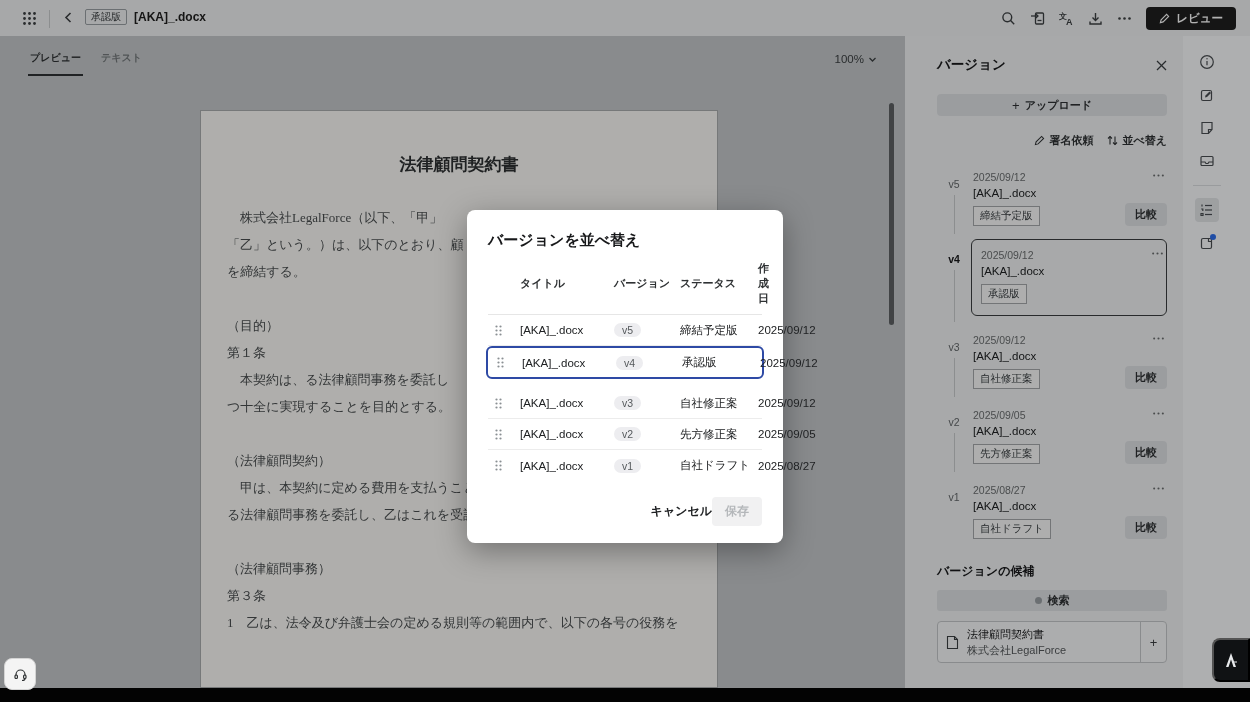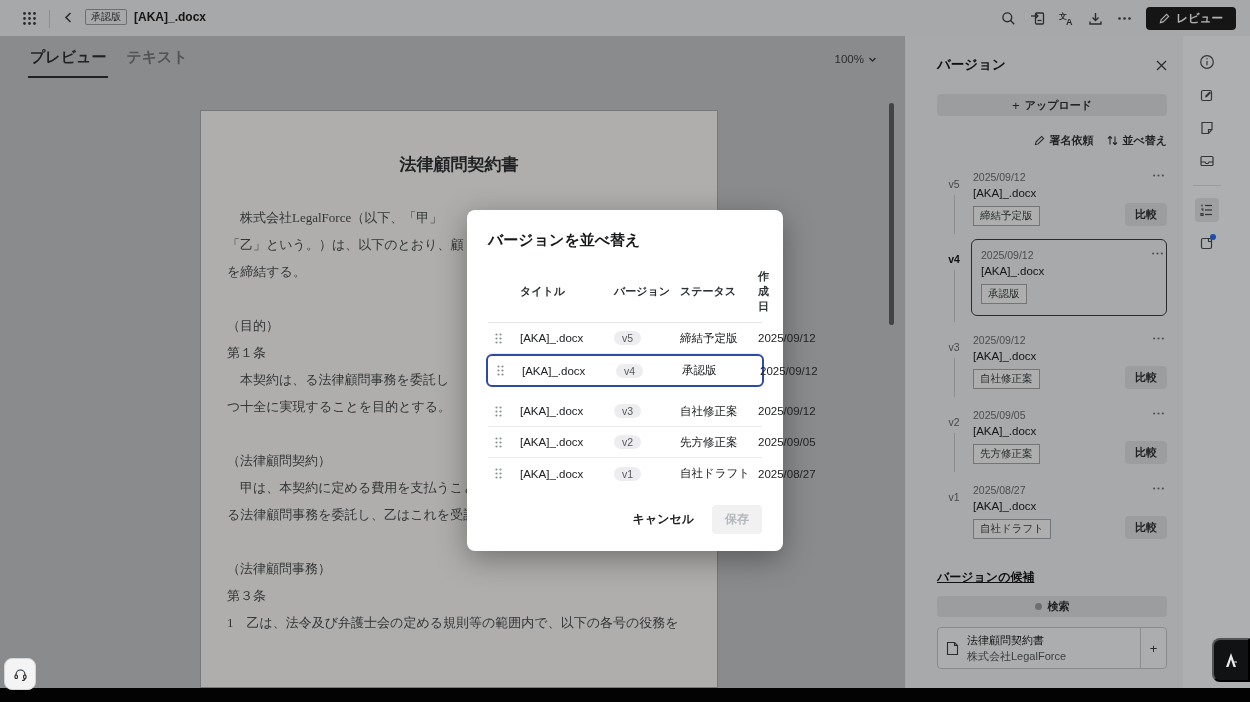--- a/index.html
+++ b/index.html
@@ -16,21 +16,21 @@
   .title-row { display:flex; align-items:center; gap:7px; }
   .status-chip { font-size:10px; color:#3c4043; border:1px solid #9aa0a4; border-radius:2px; padding:0px 5px; line-height:14px; }
   .doc-title { font-size:12px; font-weight:bold; color:#1f1f1f; }
   .doc-meta { font-size:9.5px; color:#5f6468; }
   .topbar .right { margin-left:auto; display:flex; align-items:center; gap:14px; }
   .review-btn { display:flex; align-items:center; gap:6px; background:#1f1f1f; color:#fff; border:none; border-radius:4px; height:23px; padding:0 13px; font-size:11.5px; font-weight:bold; cursor:pointer; }
 
   
   .viewer { position:absolute; left:0; top:36px; width:905px; height:652px; background:#c5c8ca; }
   .viewer-toolbar { position:absolute; left:0; top:0; width:100%; height:46px; display:flex; align-items:center; padding:0 28px; }
-  .tab { font-size:15px; font-weight:bold; margin-right:16px; padding:8px 2px 9px; cursor:pointer; border-bottom:2px solid transparent; }
+  .tab { font-size:10px; font-weight:bold; margin-right:16px; padding:8px 2px 9px; cursor:pointer; border-bottom:2px solid transparent; }
   .tab.active { color:#2f3234; border-bottom-color:#2f3234; }
   .tab.inactive { color:#74797c; }
   .zoom-ctl { margin-left:auto; display:flex; align-items:center; gap:4px; font-size:11.5px; color:#3c4043; cursor:pointer;text-align:right; }
   .page { position:absolute; left:200px; top:74px; width:518px; height:578px; background:#fbfaf7; border:1px solid #a9acae; overflow:hidden; }
   .doc-title-line { text-align:center; font-family:"Liberation Serif","DejaVu Serif",serif; font-size:17px; font-weight:bold; color:#2e3133; margin:42px 0 28px; }
   .doc-body { padding:0 26px; font-family:"Liberation Serif","DejaVu Serif",serif; font-size:13px; color:#4a4e50; }
   .doc-line { height:27px; line-height:27px; white-space:nowrap; }
   .vscroll { position:absolute; left:889px; top:67px; width:5px; height:222px; background:#5d6164; border-radius:3px; }
 
   
@@ -53,42 +53,42 @@
   .entry.sel .vlabel { color:#17181a; font-weight:bold; }
   .vline { width:1px; flex:1; background:#c9cccd; margin-top:5px; }
   .entry .content { flex:1; position:relative; padding:9px 2px 8px 2px; }
   .entry.sel .content { border:1.5px solid #3a3d3f; border-radius:6px; padding:9px 9px 11px 9px; margin:2px 0 6px; }
   .e-date { font-size:10.5px; color:#6b6e70; }
   .e-name { font-size:11.5px; color:#202224; margin:4px 0 6px; }
   .e-badge { display:inline-block; border:1px solid #a5a8ab; padding:2px 6px; font-size:10.5px; color:#3c4043; background:rgba(255,255,255,0.55); }
   .e-more { position:absolute; right:2px; top:7px; color:#6b6e70; cursor:pointer; }
   .compare-btn { position:absolute; right:0; bottom:8px; background:#dfe1e4; border:none; border-radius:4px; padding:4px 10px; font-size:11px; font-weight:bold; color:#2f3234; cursor:pointer; }
 
-  .cand-head { font-size:12px; font-weight:bold; color:#17181a; margin:22px 0 10px;text-decoration:underline; }
+  .cand-head { font-size:12px; font-weight:bold; color:#17181a; margin:16px 0 10px; }
   .search-btn { width:100%; height:21px; background:#dfe1e4; border:none; border-radius:3px; display:flex; align-items:center; justify-content:center; gap:6px; font-size:11px; font-weight:bold; color:#2f3234; cursor:pointer; }
   .search-dot { width:7px; height:7px; border-radius:50%; background:#9aa0a4; }
   .cand-card { margin-top:10px; height:42px; border:1px solid #c5c8ca; border-radius:4px; background:rgba(255,255,255,0.45); display:flex; align-items:center; }
   .cand-main { flex:1; display:flex; align-items:center; gap:8px; padding:0 8px; height:100%; cursor:pointer; }
   .cand-texts { display:flex; flex-direction:column; gap:1px; }
   .cand-title { font-size:11px; color:#202224; }
   .cand-sub { font-size:11px; color:#55595c; }
   .cand-plus { width:26px; height:100%; border-left:1px solid #c5c8ca; display:flex; align-items:center; justify-content:center; font-size:13px; color:#3c4043; cursor:pointer; }
 
   
   .overlay { position:absolute; inset:0; background:rgba(0,0,0,0.30); z-index:50; }
   .modal { position:absolute; left:467px; top:210px; width:316px; min-height:282px; background:#ffffff; border-radius:8px; box-shadow:0 8px 30px rgba(0,0,0,0.35); z-index:60; padding:21px 21px 17px; }
-  .modal-title { font-size:15px; font-weight:bold; color:#17181a; margin-bottom:15px; }
+  .modal-title { font-size:15px; font-weight:bold; color:#17181a; margin-bottom:7px; }
   .mtable-head { display:grid; grid-template-columns:26px 94px 58px 86px 1fr; align-items:center; font-size:11px; font-weight:bold; color:#2f3234; padding:4px 6px 8px; border-bottom:1px solid #e6e6e6; }
   .mrow { display:grid; grid-template-columns:26px 94px 58px 86px 1fr; align-items:center; height:31px; font-size:11.5px; color:#202224; padding:0 6px; border-bottom:1px solid #ececec; cursor:grab; }
   .mrow:last-of-type { border-bottom:none; }
   .mrow.selected { border:2px solid #2e4aa5; border-radius:6px; margin:0 -2px 9px; padding:0 8px; height:33px; }
   .m-handle { color:#8a8f93; display:flex; }
   .m-ver { display:inline-block; }
   .m-ver span { background:#ededf0; border-radius:10px; padding:1px 8px; font-size:10.5px; color:#55595c; }
-  .modal-footer { display:flex; justify-content:flex-end; align-items:center; gap:18px; margin-top:16px; }
+  .modal-footer { display:flex; justify-content:flex-end; align-items:center; margin-top:16px; }
   .cancel-btn { background:none; border:none; font-size:12px; font-weight:bold; color:#202224; cursor:pointer; }
   .save-btn { background:#f1f1f2; color:#b4b7ba; border:none; border-radius:4px; padding:6px 13px; font-size:12px; font-weight:bold; cursor:not-allowed; }
 
   
   .bottom-strip { position:absolute; left:0; top:688px; width:1250px; height:14px; background:#050505; z-index:40; }
   .help-btn { position:absolute; left:4px; top:658px; width:32px; height:32px; background:#f4f4f4; border:1px solid #d4d4d4; border-radius:8px; display:flex; align-items:center; justify-content:center; color:#2f3234; z-index:55; cursor:pointer; }
   .ai-btn { position:absolute; left:1212px; top:638px; width:38px; height:44px; background:#101214; border-radius:8px 0 0 8px; display:flex; align-items:center; justify-content:center; z-index:55; cursor:pointer; }
   svg { display:block; }
 </style>
 </head>

